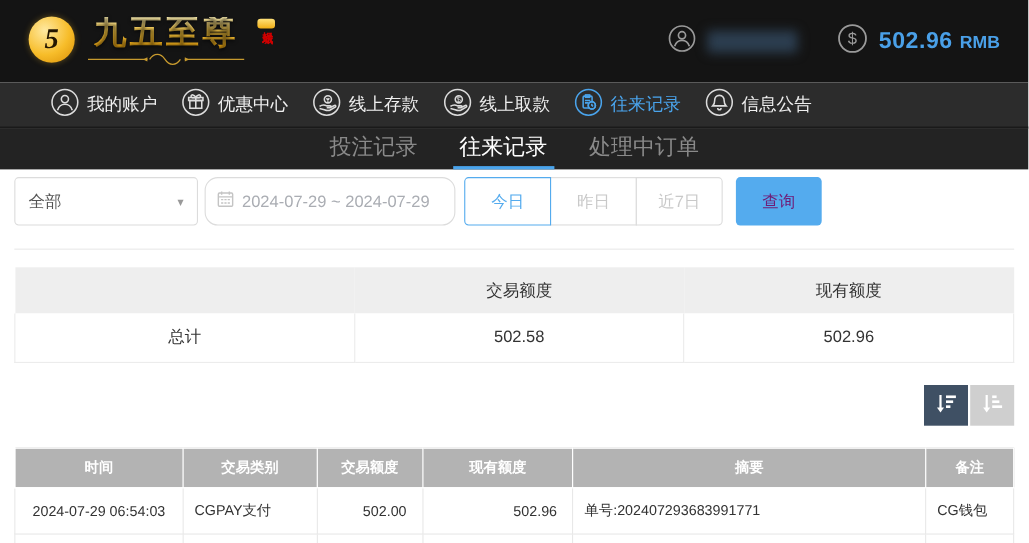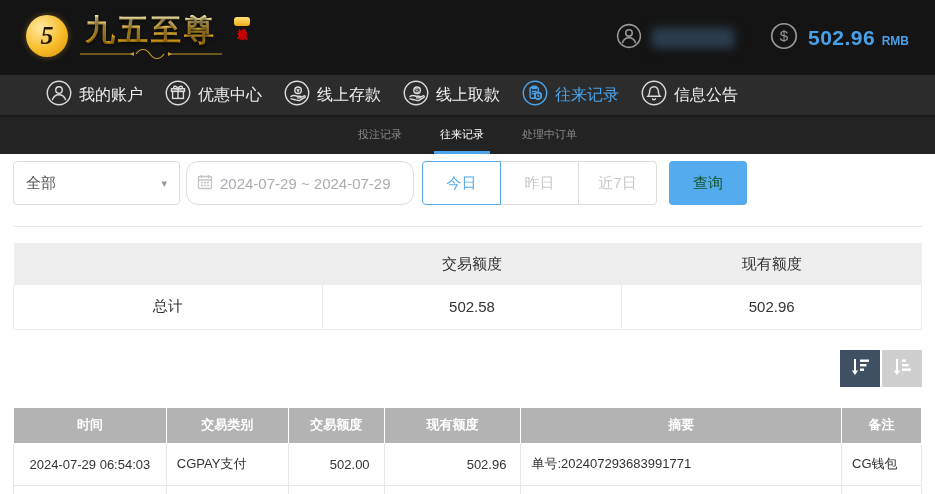--- a/index.html
+++ b/index.html
@@ -22,54 +22,54 @@
   .logo-flourish { margin-top:3px; }
   .logo-sub { writing-mode:vertical-rl; text-orientation:upright;
     background:linear-gradient(#ffe27a,#f0ad14); color:#cf0000; font-size:10px; font-weight:bold;
     line-height:12px; padding:3px 2px; border-radius:3px; letter-spacing:1px; margin-top:2px; }
   .header-spacer { flex:1; }
   .user-area { display:flex; align-items:center; gap:10px; }
   .icon-circle { color:#9a9a9a; }
   .username-redacted { width:82px; height:20px; background:#2c3e50; border-radius:2px;
     filter:blur(5px); margin-right:26px; }
   .balance-num { color:#4aa0e8; font-size:21px; font-weight:bold; letter-spacing:.5px; }
-  .balance-cur { color:#4aa0e8; font-size:12px; font-weight:bold; margin-left:2px;margin-top:14px; }
+  .balance-cur { color:#4aa0e8; font-size:16px; font-weight:bold; margin-left:2px;margin-top:14px; }
 
   
   .main-nav { height:42px; background:#2c2c2c; display:flex; align-items:center;
     gap:22px; padding:0 0 0 46px; border-bottom:2px solid #1a1a1a; }
   .nav-item { display:flex; align-items:center; gap:7px; color:#efefef; font-size:16px; cursor:pointer; }
   .nav-item svg { color:#dcdcdc; }
   .nav-item.active { color:#4aa4ec; }
   .nav-item.active svg { color:#4aa4ec; }
 
   
   .sub-tabs { height:37px; background:#232323; display:flex; justify-content:center; gap:26px; }
-  .sub-tab { font-size:11px; color:#8a8a8a; padding:0 6px; line-height:34px;
+  .sub-tab { font-size:20px; color:#8a8a8a; padding:0 6px; line-height:34px;
     border-bottom:3px solid transparent; cursor:pointer; }
   .sub-tab.active { color:#ffffff; border-bottom-color:#4aa4ec; }
 
   
   .content { padding:0 13px; }
   .filter-row { margin-top:7px; display:flex; align-items:center; height:44px; }
   .type-select { width:167px; height:44px; border:1px solid #dcdcdc; border-radius:4px;
     display:flex; align-items:center; padding:0 12px; color:#555; font-size:15px; cursor:pointer; }
   .type-select .caret { margin-left:auto; color:#999; font-size:11px; }
   .date-input { width:228px; height:44px; border:1px solid #dcdcdc; border-radius:12px;
     display:flex; align-items:center; gap:7px; padding:0 10px; margin-left:6px;
     color:#aaadb3; font-size:15px; cursor:text; }
   .quick-group { display:flex; margin-left:8px; }
   .quick-btn { width:79px; height:44px; background:#fff; border:1px solid #dcdcdc;
     color:#c9c9c9; font-size:15px; display:flex; align-items:center; justify-content:center;
     margin-left:-1px; cursor:pointer; }
   .quick-btn:first-child { border-radius:4px 0 0 4px; margin-left:0; }
   .quick-btn:last-child { border-radius:0 4px 4px 0; }
   .quick-btn.active { border-color:#54abee; color:#54abee; z-index:2; }
   .search-btn { width:78px; height:44px; margin-left:12px; background:#54abee; border:none;
-    border-radius:4px; color:#14532d; font-size:15px; cursor:pointer; }
+    border-radius:4px; color:#701a75; font-size:15px; cursor:pointer; }
 
   .divider { margin-top:21px; border-top:1px solid #e8e8e8; }
 
   .summary-table { width:100%; margin-top:16px; border-collapse:collapse; font-size:15px; }
   .summary-table th { background:#eeeeee; height:42px; font-weight:normal; color:#333; }
   .summary-table td { height:44px; text-align:center; color:#333;
     border:1px solid #ececec; border-top:none; background:#fff; }
 
   .sort-row { margin-top:20px; display:flex; justify-content:flex-end; gap:2px; }
   .sort-btn { width:40px; height:37px; border:none; display:flex; align-items:center;

